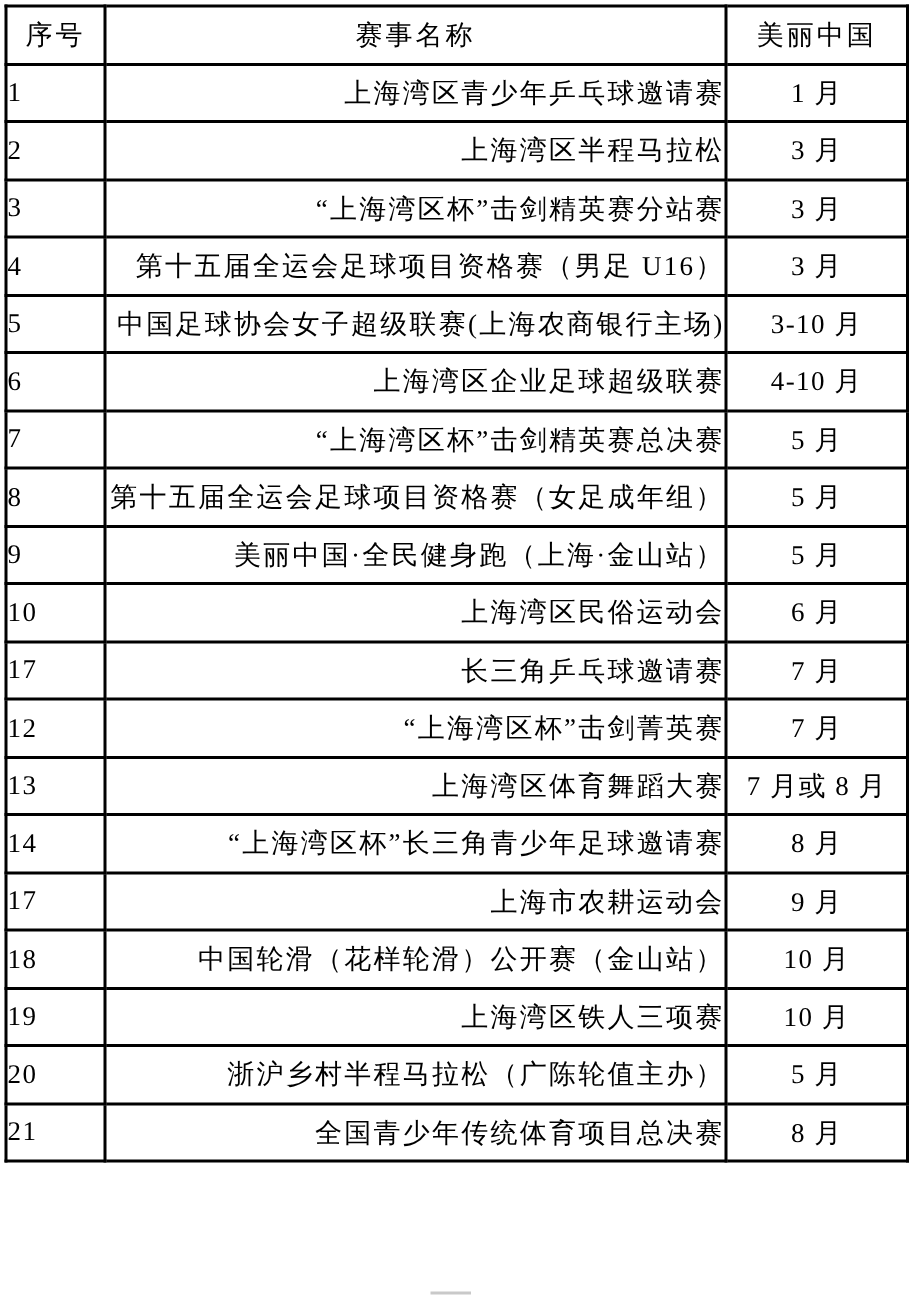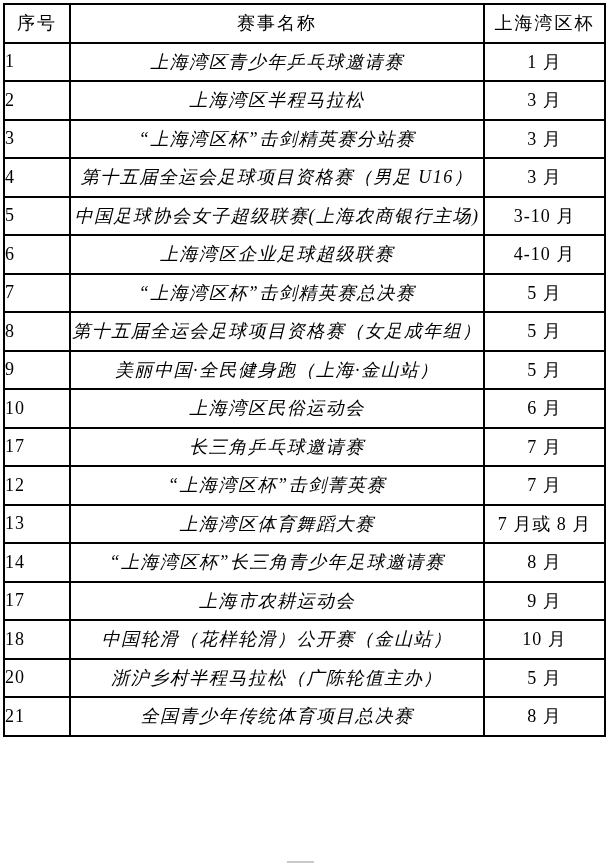--- a/index.html
+++ b/index.html
@@ -49,24 +49,23 @@
   th.col-no, th.col-name, th.col-time {
     text-align: center;
     letter-spacing: 2px;
   }
   td.col-no {
     text-align: left;
     padding-left: 11px;
     letter-spacing: 1px;
   }
   td.col-name {
-    text-align: center;
+    text-align: right;
     padding-left: 13px;
     letter-spacing: 1.5px;
-    font-style: italic;
   }
   td.col-time {
     text-align: center;
     padding-left: 8px;
     letter-spacing: 1px;
   }
   .clipped-fragment {
     position: absolute;
     left: 287px;
     top: 861px;
@@ -82,21 +81,21 @@
   <table class="events">
     <colgroup>
       <col class="c-no">
       <col class="c-name">
       <col class="c-time">
     </colgroup>
     <thead>
       <tr>
         <th class="col-no">序号</th>
         <th class="col-name">赛事名称</th>
-        <th class="col-time">上海湾区杯</th>
+        <th class="col-time">美丽中国</th>
       </tr>
     </thead>
     <tbody>
         <tr>
           <td class="col-no">1</td>
           <td class="col-name">上海湾区青少年乒乓球邀请赛</td>
           <td class="col-time">1 月</td>
         </tr>
         <tr>
           <td class="col-no">2</td>
@@ -167,20 +166,25 @@
           <td class="col-no">17</td>
           <td class="col-name">上海市农耕运动会</td>
           <td class="col-time">9 月</td>
         </tr>
         <tr>
           <td class="col-no">18</td>
           <td class="col-name">中国轮滑（花样轮滑）公开赛（金山站）</td>
           <td class="col-time">10 月</td>
         </tr>
         <tr>
+          <td class="col-no">19</td>
+          <td class="col-name">上海湾区铁人三项赛</td>
+          <td class="col-time">10 月</td>
+        </tr>
+        <tr>
           <td class="col-no">20</td>
           <td class="col-name">浙沪乡村半程马拉松（广陈轮值主办）</td>
           <td class="col-time">5 月</td>
         </tr>
         <tr>
           <td class="col-no">21</td>
           <td class="col-name">全国青少年传统体育项目总决赛</td>
           <td class="col-time">8 月</td>
         </tr>
       </tbody>

